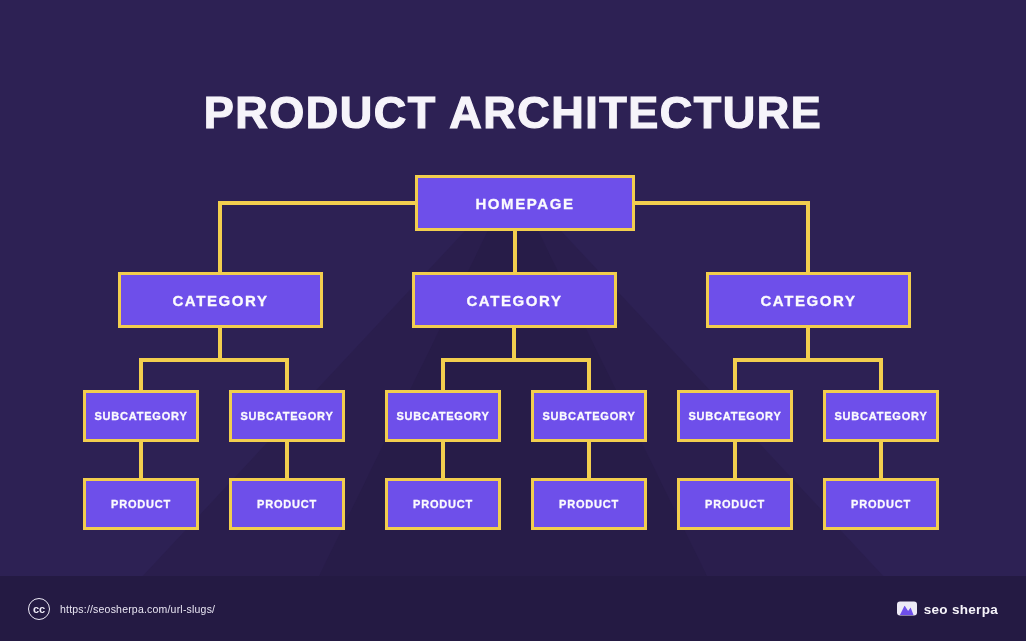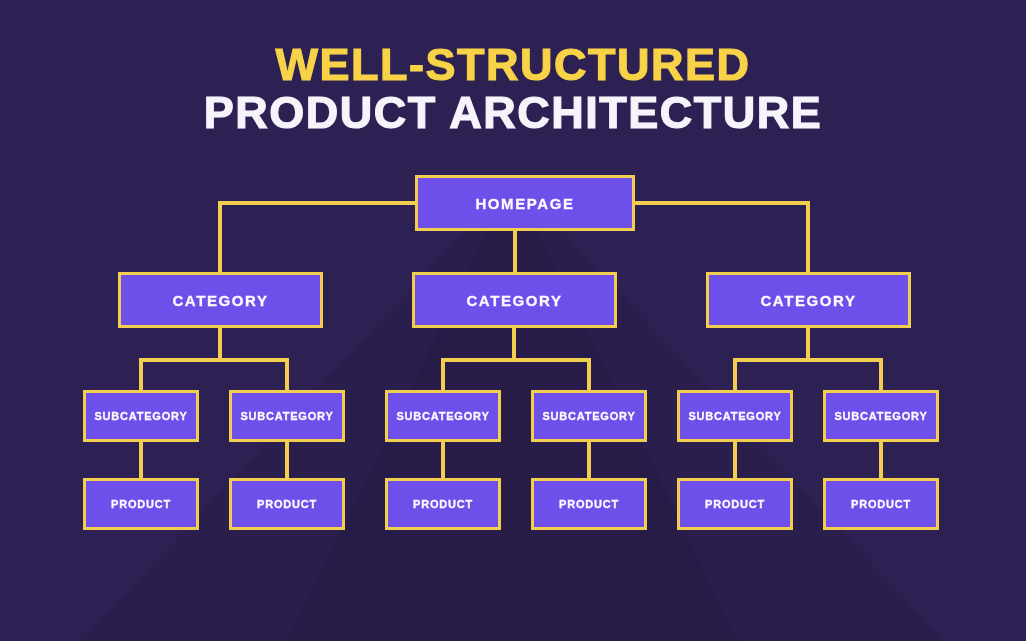--- a/index.html
+++ b/index.html
@@ -77,21 +77,20 @@
   .brand-text { color: #F6F4FA; font-size: 13.5px; font-weight: bold; letter-spacing: 0.3px; }
 </style>
 </head>
 <body>
 
 <div class="canvas">
 
   <div class="deco deco-outer"></div>
   <div class="deco deco-inner"></div>
 
-  <div class="title title-1">WELL-STRUCTURED</div>
   <div class="title title-2">PRODUCT ARCHITECTURE</div>
 
   <div class="line" style="left:218px;top:201px;width:592px;height:4px"></div>
   <div class="line" style="left:218px;top:201px;width:4px;height:71px"></div>
   <div class="line" style="left:806px;top:201px;width:4px;height:71px"></div>
   <div class="line" style="left:513px;top:228px;width:4px;height:44px"></div>
 
   <div class="line" style="left:218px;top:328px;width:4px;height:33px"></div>
   <div class="line" style="left:139px;top:358px;width:150px;height:4px"></div>
   <div class="line" style="left:139px;top:358px;width:4px;height:32px"></div>
@@ -126,14 +125,22 @@
   <div class="node node-sm" style="left:677px;top:390px;width:116px;height:52px">SUBCATEGORY</div>
   <div class="node node-sm" style="left:823px;top:390px;width:116px;height:52px">SUBCATEGORY</div>
 
   <div class="node node-sm" style="left:83px;top:478px;width:116px;height:52px">PRODUCT</div>
   <div class="node node-sm" style="left:229px;top:478px;width:116px;height:52px">PRODUCT</div>
   <div class="node node-sm" style="left:385px;top:478px;width:116px;height:52px">PRODUCT</div>
   <div class="node node-sm" style="left:531px;top:478px;width:116px;height:52px">PRODUCT</div>
   <div class="node node-sm" style="left:677px;top:478px;width:116px;height:52px">PRODUCT</div>
   <div class="node node-sm" style="left:823px;top:478px;width:116px;height:52px">PRODUCT</div>
 
+  <div class="footer">
+    <div class="cc-badge">cc</div>
+    <div class="footer-url">https://seosherpa.com/url-slugs/</div>
+    <div class="brand">
+      <span class="brand-icon"></span>
+      <span class="brand-text">seo sherpa</span>
+    </div>
+  </div>
 
 </div>
 
 </body></html>

